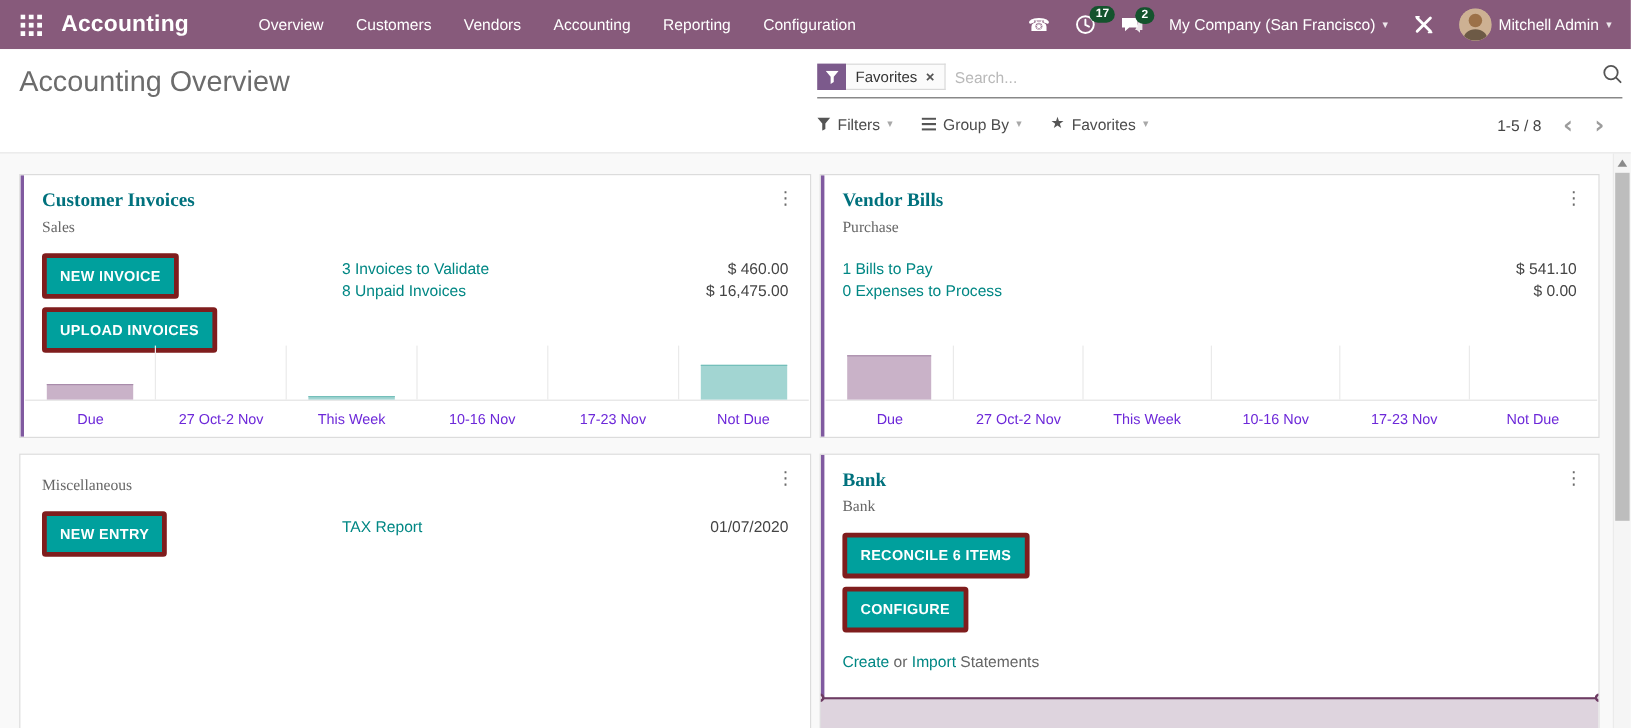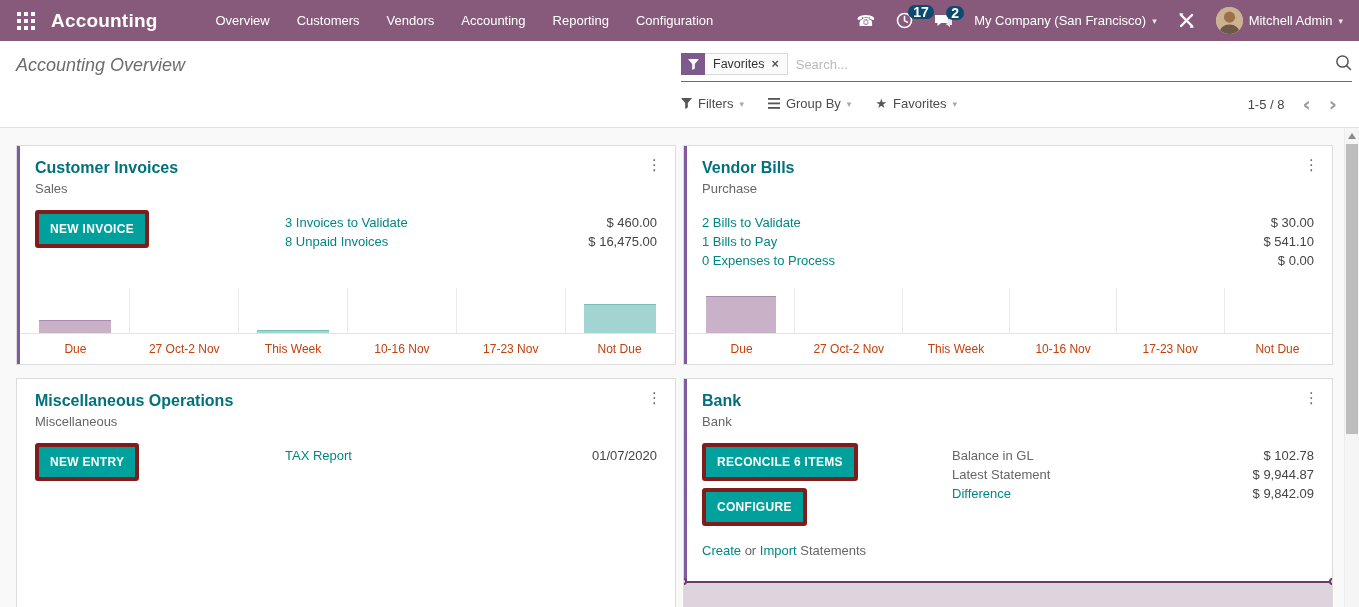--- a/index.html
+++ b/index.html
@@ -9,30 +9,30 @@
 
   
   .navbar { position:absolute; top:0; left:0; width:1359px; height:41px;
             background:#875a7b; display:flex; align-items:center; color:#fff; }
   .apps-btn { width:20px; height:20px; margin:0 14px 0 17px; cursor:pointer; display:flex; align-items:center; }
   .app-title { font-size:19px; font-weight:700; letter-spacing:.2px; margin-right:58px; }
   .nav-menu { display:flex; gap:27px; font-size:13px;align-items:flex-end; }
   .nav-item { cursor:pointer; white-space:nowrap; }
   .nav-right { margin-left:auto; display:flex; align-items:center; gap:21px; padding-right:16px; font-size:13px; }
   .sys-icon { position:relative; display:flex; align-items:center; cursor:pointer; }
-  .badge { position:absolute; top:-7px; left:12px; background:#0c4a6e; color:#fff;
-           font-size:14px; font-weight:700; border-radius:8px; padding:1px 5px; line-height:12px; }
+  .badge { position:absolute; top:-7px; left:12px; background:#14532d; color:#fff;
+           font-size:10px; font-weight:700; border-radius:8px; padding:1px 5px; line-height:12px; }
   .dd { display:flex; align-items:center; gap:6px; cursor:pointer; white-space:nowrap; }
   .caret { font-size:9px; opacity:.85; }
   .avatar { width:27px; height:27px; border-radius:50%; overflow:hidden; background:#c8b29a; flex:0 0 auto; }
 
   
   .control-panel { position:absolute; top:41px; left:0; width:1359px; height:87px;
                    background:#fff; border-bottom:1px solid #dfdfdf; }
-  .breadcrumb { position:absolute; left:16px; top:14px; font-size:18px; color:#6c6c6c;font-style:italic; }
+  .breadcrumb { position:absolute; left:16px; top:14px; font-size:24px; color:#6c6c6c; }
   .search-zone { position:absolute; left:681px; top:12px; width:671px; }
   .search-bar { display:flex; align-items:center; border-bottom:1px solid #6b6b6b; padding-bottom:6px; }
   .facet { display:flex; align-items:stretch; font-size:12.5px; margin-right:8px; }
   .facet-icon { background:#7c5a8c; color:#fff; width:24px; display:flex; align-items:center; justify-content:center; }
   .facet-label { border:1px solid #d9d9d9; border-left:none; background:#fbfbfb; color:#333;
                  padding:3px 8px; display:flex; align-items:center; gap:7px; }
   .facet-x { font-weight:700; color:#555; cursor:pointer; }
   .search-input { border:none; outline:none; flex:1; font-size:13px; color:#333; background:transparent; }
   .search-input::placeholder { color:#b9b9b9; }
   .mag { cursor:pointer; margin-left:6px; }
@@ -45,21 +45,21 @@
   .pager-chev { font-size:20px; color:#9c9c9c; cursor:pointer; line-height:16px; font-weight:700; }
 
   
   .content { position:absolute; top:128px; left:0; width:1344px; height:479px;
              background:#f9f9f9; padding:17px 0 0 16px; }
   .grid { display:grid; grid-template-columns:660px 650px; column-gap:7px; row-gap:13px; }
   .card { position:relative; background:#fff; border:1px solid #dcdcdc; overflow:hidden; }
   .card.h1 { height:220px; } .card.h2 { height:300px; }
   .card.striped::before { content:""; position:absolute; left:0; top:0; bottom:0; width:3px; background:#805aa0; }
   .kebab { position:absolute; right:13px; top:10px; color:#6a6a6a; font-size:15px; cursor:pointer; letter-spacing:0; }
-  .card-head { padding:13px 18px 0 18px; }
+  .card-head { padding:13px 18px 0 18px;font-family:Liberation Serif, serif; }
   .card-title { font-size:16px; font-weight:700; color:#00717d; cursor:pointer; display:inline-block; }
   .card-sub { font-size:13px; color:#666; margin-top:4px; }
   .card-body { display:flex; padding:14px 18px 0 18px; }
   .btn-col { width:250px; display:flex; flex-direction:column; align-items:flex-start; gap:7px; }
   .t-btn { background:#00a09d; color:#fff; border:4px solid #7f1d1d; border-radius:3px;
            font-size:12px; font-weight:700; letter-spacing:.3px; padding:8px 11px; cursor:pointer;
            font-family:"Liberation Sans", sans-serif; }
   .rows-col { flex:1; padding-top:3px; }
   .krow { display:flex; justify-content:space-between; line-height:19px; font-size:13px; }
   .klink { color:#008784; cursor:pointer; }
@@ -67,21 +67,21 @@
   .kval { color:#444; }
   .stmt-line { font-size:13px; color:#666; margin-top:10px; }
 
   
   .aging { position:absolute; left:4px; right:1px; bottom:0; height:76px; }
   .cols { display:flex; height:46px; border-bottom:1px solid #e3e3e3; }
   .acol { flex:1; position:relative; border-right:1px solid #eaeaea; cursor:pointer; }
   .acol:last-child { border-right:none; }
   .bar { position:absolute; bottom:0; left:17%; width:66%; }
   .labels { display:flex; }
-  .alabel { flex:1; text-align:center; font-size:12px; color:#c2410c; padding-top:8px; }
+  .alabel { flex:1; text-align:center; font-size:12px; color:#6d28d9; padding-top:8px; }
 
   
   .spark-line { position:absolute; top:202px; left:0; right:0; height:2px; background:#6d3c63; }
   .spark-fill { position:absolute; top:204px; left:0; right:0; height:96px; background:#ded4de; }
   .spark-dot { position:absolute; width:7px; height:7px; border:2px solid #6d3c63; border-radius:50%;
                background:#f3edf3; top:199px; }
   .spark-dot.l { left:-4px; } .spark-dot.r { right:-4px; }
 
   
   .scrollbar { position:absolute; right:0; top:128px; bottom:0; width:15px;
@@ -225,20 +225,21 @@
 
     <div class="card h1 striped">
       <span class="kebab glyph">⋮</span>
       <div class="card-head">
         <span class="card-title">Customer Invoices</span>
         <div class="card-sub">Sales</div>
       </div>
       <div class="card-body">
         <div class="btn-col">
           <button class="t-btn">NEW INVOICE</button>
+          <button class="t-btn">UPLOAD INVOICES</button>
         </div>
         <div class="rows-col">
           <div class="krow">
             <span class="klink">3 Invoices to Validate</span>
             <span class="kval">$ 460.00</span>
           </div>
           <div class="krow">
             <span class="klink">8 Unpaid Invoices</span>
             <span class="kval">$ 16,475.00</span>
           </div>
@@ -272,24 +273,20 @@
 
     <div class="card h1 striped">
       <span class="kebab glyph">⋮</span>
       <div class="card-head">
         <span class="card-title">Vendor Bills</span>
         <div class="card-sub">Purchase</div>
       </div>
       <div class="card-body">
         <div class="rows-col">
           <div class="krow">
-            <span class="klink">2 Bills to Validate</span>
-            <span class="kval">$ 30.00</span>
-          </div>
-          <div class="krow">
             <span class="klink">1 Bills to Pay</span>
             <span class="kval">$ 541.10</span>
           </div>
           <div class="krow">
             <span class="klink">0 Expenses to Process</span>
             <span class="kval">$ 0.00</span>
           </div>
         </div>
       </div>
       <div class="aging">
@@ -310,21 +307,20 @@
           <span class="alabel">10-16 Nov</span>
           <span class="alabel">17-23 Nov</span>
           <span class="alabel">Not Due</span>
         </div>
       </div>
     </div>
 
     <div class="card h2">
       <span class="kebab glyph">⋮</span>
       <div class="card-head">
-        <span class="card-title">Miscellaneous Operations</span>
         <div class="card-sub">Miscellaneous</div>
       </div>
       <div class="card-body">
         <div class="btn-col">
           <button class="t-btn">NEW ENTRY</button>
         </div>
         <div class="rows-col">
           <div class="krow">
             <span class="klink">TAX Report</span>
             <span class="kval">01/07/2020</span>
@@ -340,34 +336,20 @@
         <div class="card-sub">Bank</div>
       </div>
       <div class="card-body">
         <div class="btn-col">
           <button class="t-btn">RECONCILE 6 ITEMS</button>
           <button class="t-btn">CONFIGURE</button>
           <div class="stmt-line">
             <span class="klink">Create</span><span> or </span><span class="klink">Import</span><span> Statements</span>
           </div>
         </div>
-        <div class="rows-col">
-          <div class="krow">
-            <span class="klabel">Balance in GL</span>
-            <span class="kval">$ 102.78</span>
-          </div>
-          <div class="krow">
-            <span class="klabel">Latest Statement</span>
-            <span class="kval">$ 9,944.87</span>
-          </div>
-          <div class="krow">
-            <span class="klink">Difference</span>
-            <span class="kval">$ 9,842.09</span>
-          </div>
-        </div>
       </div>
       <div class="spark-line"></div>
       <div class="spark-fill"></div>
       <div class="spark-dot l"></div>
       <div class="spark-dot r"></div>
     </div>
 
   </div>
 </div>
 

